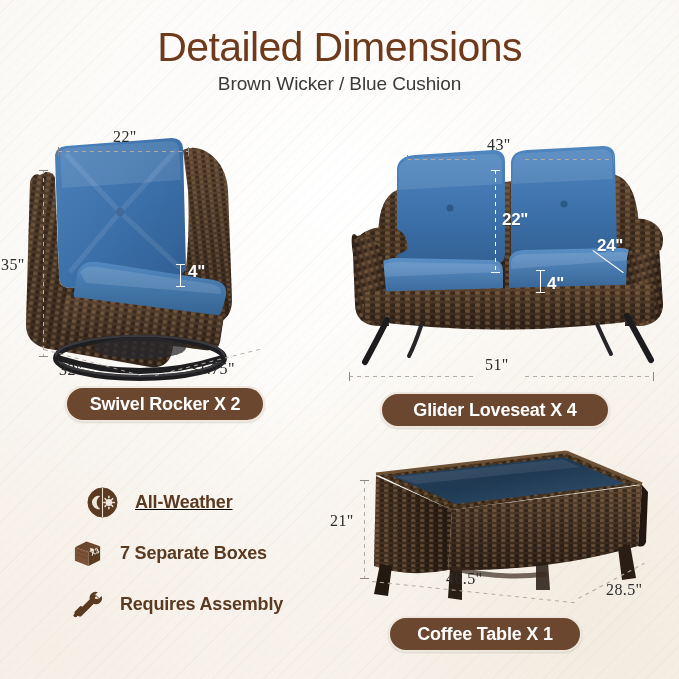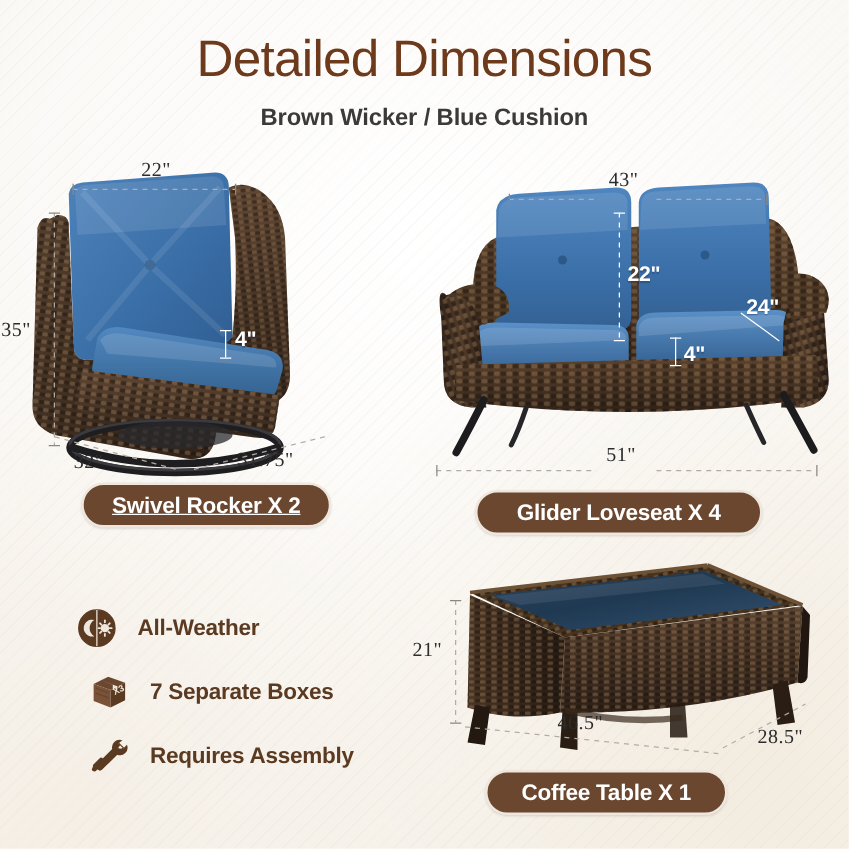--- a/index.html
+++ b/index.html
@@ -28,21 +28,21 @@
   }
   #page{ position:absolute; inset:0; }
 
   
   .header{ position:absolute; top:0; left:0; width:679px; text-align:center; }
   .title{
     font-size:41px; font-weight:normal; color:#6e3a1c; letter-spacing:-.6px;
     margin-top:27px; line-height:1;
   }
   .subtitle{
-    font-size:19px; color:#3c3a38; margin-top:16px; letter-spacing:-.1px;font-weight:bold;
+    font-size:19px; color:#3c3a38; margin-top:5px; letter-spacing:-.1px;
   }
 
   
   .panel{ position:absolute; }
 
   
   .badge{
     position:absolute;
     background:#6b472f;
     color:#fff;
@@ -195,21 +195,21 @@
     <div class="vline ws" style="left:180px;top:144px;height:22px;"></div>
     <div class="cap-h w" style="left:176px;top:144px;"></div>
     <div class="cap-h w" style="left:176px;top:166px;"></div>
 
     <div class="dim" style="left:59px;top:241px;">32"</div>
     <div class="diag" style="left:44px;top:229px;width:103px;transform:rotate(15deg);"></div>
 
     <div class="dim" style="left:190px;top:240px;">31.75"</div>
     <div class="diag" style="left:155px;top:255px;width:110px;transform:rotate(-14deg);"></div>
 
-    <div class="badge" style="left:65px;top:266px;width:200px;text-decoration:underline;">Swivel Rocker X 2</div>
+    <div class="badge" style="left:65px;top:266px;width:200px;">Swivel Rocker X 2</div>
   </div>
 
   <div class="panel" style="left:335px;top:128px;width:344px;height:300px;">
 
     <svg width="344" height="250" viewBox="0 0 344 250">
       <defs>
         <linearGradient id="lcush" x1="0" y1="0" x2="0" y2="1">
           <stop offset="0%" stop-color="#4f86c0"></stop>
           <stop offset="60%" stop-color="#3b6fa8"></stop>
           <stop offset="100%" stop-color="#325f91"></stop>
@@ -359,21 +359,21 @@
 
     <div class="dim" style="left:116px;top:132px;">46.5"</div>
     <div class="diag" style="left:42px;top:143px;width:204px;transform:rotate(6deg);"></div>
 
     <div class="dim" style="left:276px;top:143px;">28.5"</div>
     <div class="diag" style="left:248px;top:160px;width:75px;transform:rotate(-28deg);"></div>
 
     <div class="badge" style="left:58px;top:178px;width:194px;">Coffee Table X 1</div>
   </div>
 
-  <div class="feature" style="left:62px;top:487px;">
+  <div class="feature" style="left:87px;top:487px;text-decoration:underline;">
     <span class="ficon">
       <svg viewBox="0 0 32 32" width="31" height="31">
         <circle cx="16" cy="16" r="15" fill="#5b3a22"></circle>
         <circle cx="16" cy="16" r="15" fill="none" stroke="#5b3a22" stroke-width="1"></circle>
         <path d="M16 1 L16 31" stroke="#e9dfd2" stroke-width="1.1"></path>
         <path d="M13.8 9.2a7 7 0 1 0 0 13.6 8 8 0 0 1 0-13.6z" fill="#efe7dc"></path>
         <circle cx="22.6" cy="16" r="3.5" fill="#efe7dc"></circle>
         <g stroke="#efe7dc" stroke-width="1.5" stroke-linecap="round">
           <path d="M22.6 9.6v1.6"></path>
             <path d="M22.6 20.8v1.6"></path>

